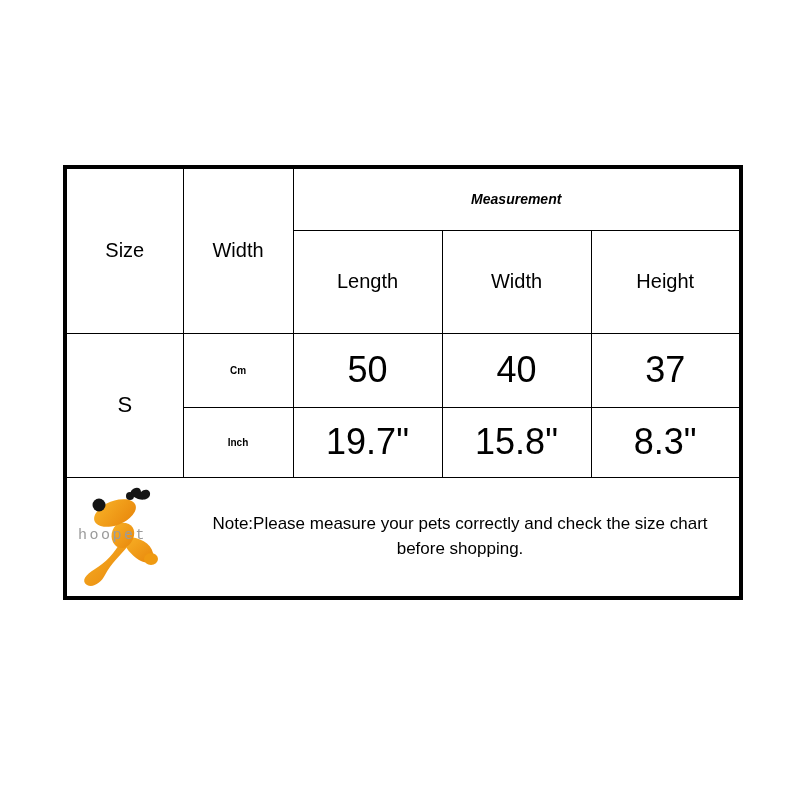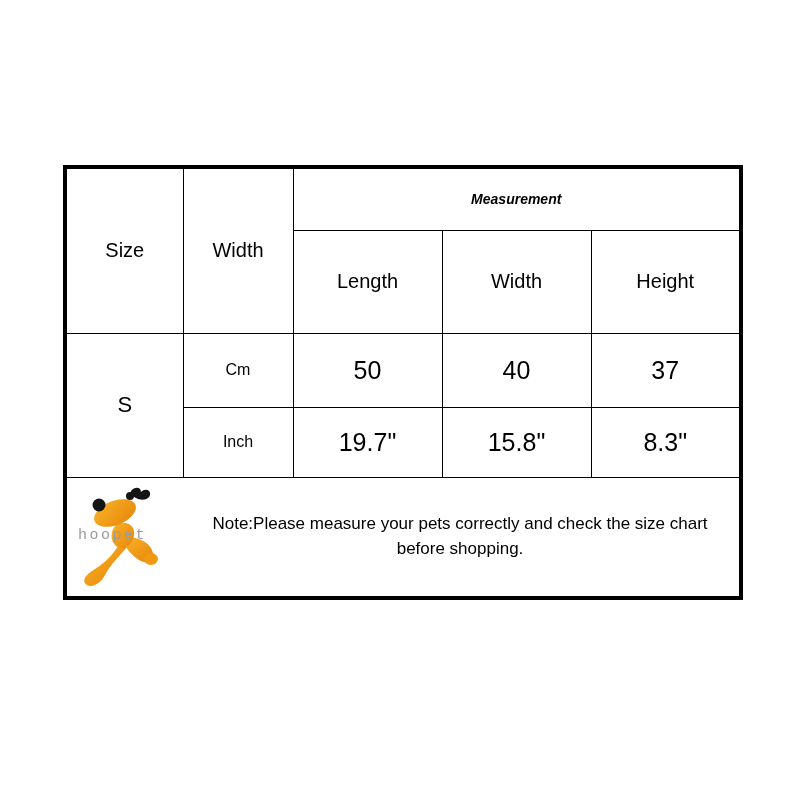--- a/index.html
+++ b/index.html
@@ -40,29 +40,29 @@
   .cell-size, .cell-unit, .cell-subhead {
     font-size: 20px;
     font-weight: 400;
   }
   .cell-measurement {
     font-size: 14px;
     font-weight: 700;
     font-style: italic;
   }
   .cell-unit-label {
-    font-size: 16px;
-    font-weight: 400;
+    font-size: 10px;
+    font-weight: 700;
   }
   .cell-size-value {
     font-size: 22px;
     font-weight: 400;
   }
   .cell-value {
-    font-size: 25px;
+    font-size: 36px;
     font-weight: 400;
   }
   .note-cell-inner {
     display: flex;
     align-items: center;
     width: 100%;
     height: 100%;
   }
   .logo-box {
     flex: 0 0 132px;

